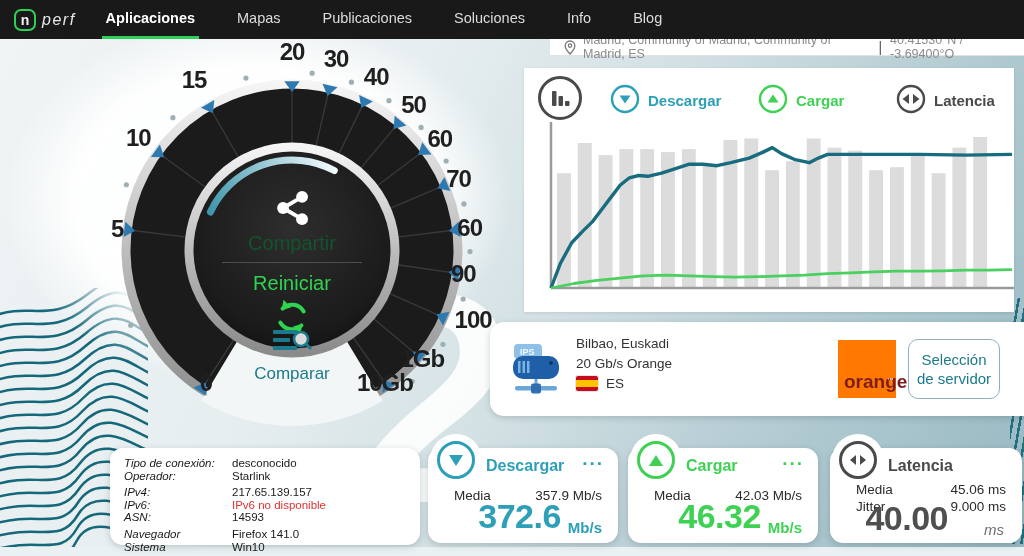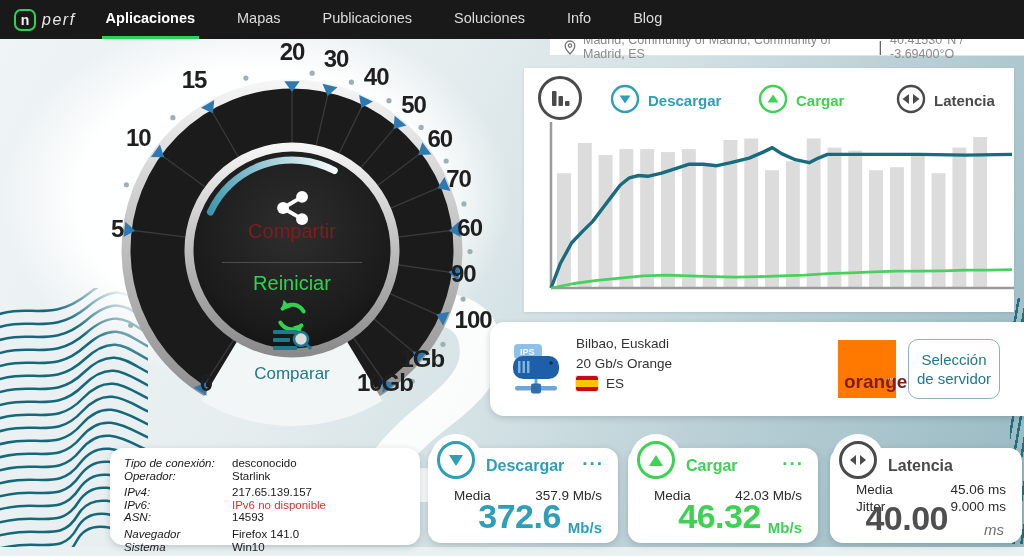--- a/index.html
+++ b/index.html
@@ -66,21 +66,21 @@
     border:1.5px solid #93afc0; border-radius:10px; color:#1d7a8c; font-size:15px; line-height:1.3;
     display:flex; flex-direction:column; align-items:center; justify-content:center; cursor:pointer;
     font-family:"Liberation Sans", sans-serif; }
 
   
   #gauge { position:absolute; left:82px; top:35px; width:420px; height:430px; z-index:3; }
   #gauge-svg { position:absolute; left:0; top:0; }
   .gauge-num { position:absolute; transform:translate(-50%,-50%); font-weight:700; font-size:24px;
     color:#1f1f1f; letter-spacing:-1px; white-space:nowrap; }
   .g-center { position:absolute; left:210px; width:200px; transform:translateX(-50%); text-align:center; }
-  .g-share-label { top:185px; font-size:20px; color:#7f1d1d; cursor:pointer; }
+  .g-share-label { top:197px; font-size:20px; color:#14532d; cursor:pointer; }
   .g-divider { position:absolute; left:140px; top:227px; width:140px; height:1px; background:#4e4e4e; }
   .g-restart-label { top:237px; font-size:20px; color:#2fd34f; font-weight:400; cursor:pointer; }
   .g-compare-label { top:317px; font-size:17px; color:#1d7a8c; cursor:pointer;margin-top:12px; }
   .g-icon { position:absolute; left:210px; transform:translateX(-50%); cursor:pointer; }
 
   
   .card { position:absolute; top:448px; background:#fff; border-radius:13px; z-index:4;
     box-shadow:0 2px 7px rgba(35,60,70,.22); }
   .info-card { left:110px; width:310px; height:97px; padding:9px 14px; font-size:11.5px; color:#1a1a1a; }
   .info-row { display:flex; line-height:12.6px; }

